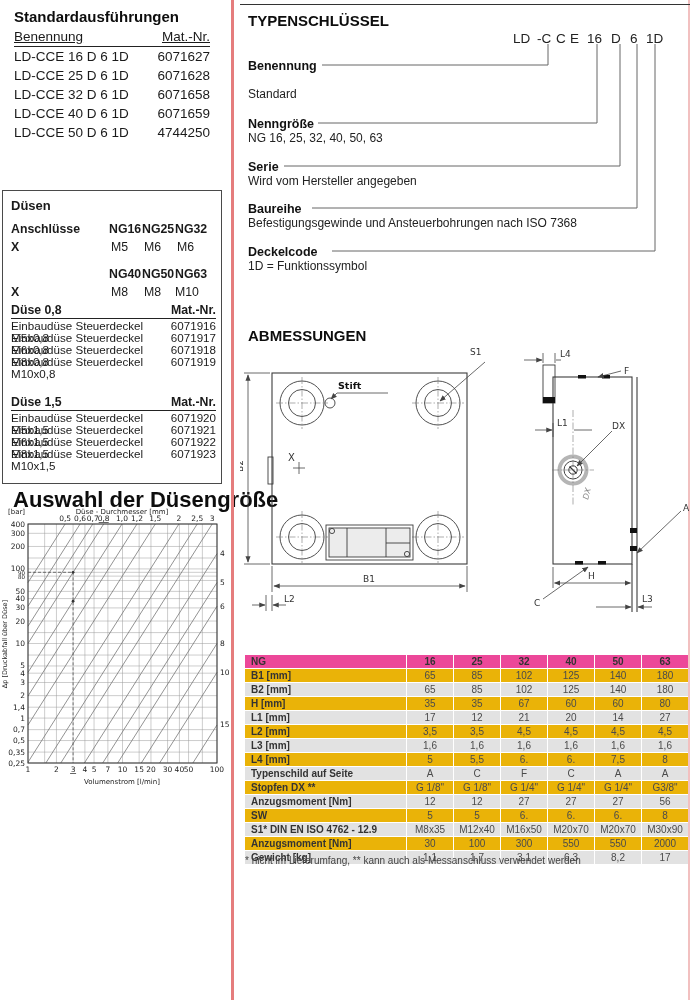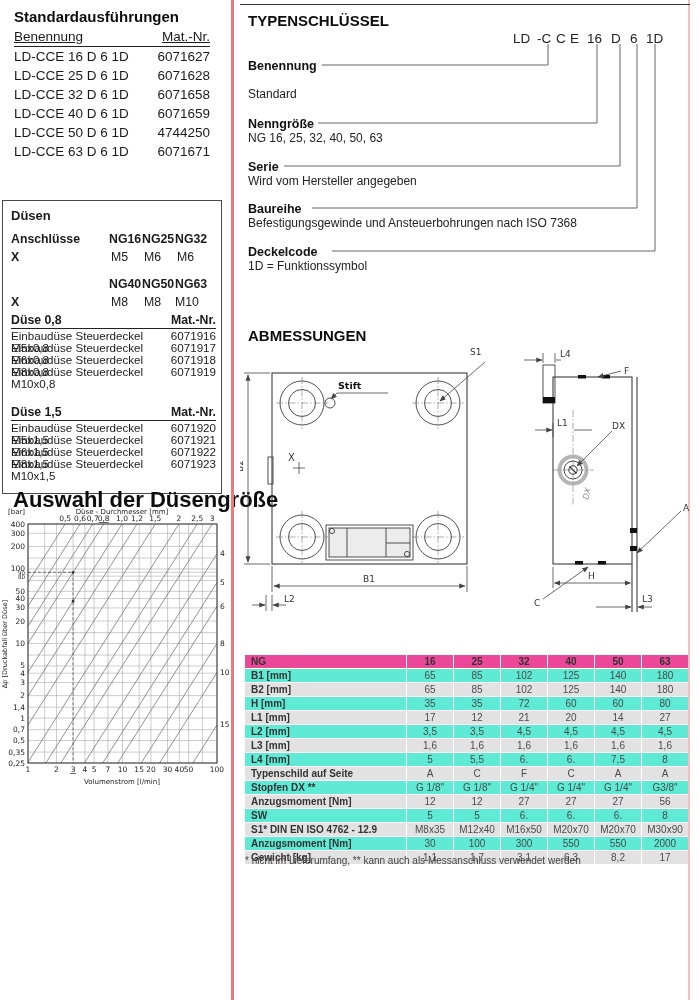--- a/index.html
+++ b/index.html
@@ -9,21 +9,21 @@
   .h1{font-size:15px;font-weight:bold;color:#0d0d0d;}
   .h1big{font-size:22px;font-weight:bold;color:#0d0d0d;}
 
   
   .std{position:absolute;left:14px;top:29px;width:196px;font-size:13.5px;}
   .std-head{display:flex;justify-content:space-between;border-bottom:1.4px solid #222;
             padding-bottom:2px;text-decoration:underline;}
   .std-row{display:flex;justify-content:space-between;height:19px;line-height:19px;}
 
   
-  .dbox{position:absolute;left:2px;top:200px;width:218px;height:292px;border:1.4px solid #4a4a4a;}
+  .dbox{position:absolute;left:2px;top:190px;width:218px;height:292px;border:1.4px solid #4a4a4a;}
   .b{font-weight:bold;}
   .small12{font-size:12.3px;}
   .duese-head{position:absolute;left:8px;right:5px;display:flex;justify-content:space-between;
               border-bottom:1.3px solid #222;font-weight:bold;font-size:12.3px;height:14px;line-height:13px;}
   .duese-row{position:absolute;left:8px;right:5px;display:flex;justify-content:space-between;
              font-size:11.6px;height:12px;line-height:12px;}
 
   
   .vline-red{position:absolute;left:231px;top:0;width:3px;height:1000px;}
   .vline-pink{position:absolute;left:688px;top:0;width:2px;height:1000px;}
@@ -34,21 +34,21 @@
 
   
   .dt{position:absolute;left:245px;top:655px;width:443px;font-size:10px;color:#3c3c3c;}
   .dt-row{display:grid;grid-template-columns:161px repeat(6,1fr);height:13px;line-height:13px;
           border-bottom:1px solid #fff;}
   .dt-row .lab{font-weight:bold;padding-left:6px;color:#333;white-space:nowrap;overflow:hidden;}
   .dt-row .val{text-align:center;border-left:1px solid #fff;color:#4b4b4b;}
   .dt-head{background:#ec4899;}
   .dt-head .val{font-weight:bold;color:#333;}
   .dt-dark{background:#e2e2e2;}
-  .dt-light{background:#5eead4;}
+  .dt-light{background:#eab308;}
   .footnote{position:absolute;left:245px;top:855px;font-size:10px;color:#444;}
   svg text{font-family:"DejaVu Sans",sans-serif;}
 </style>
 </head>
 <body>
 
 <div id="page">
 
   <div class="abs h1" style="left:14px;top:8px;">Standardausführungen</div>
 
@@ -70,24 +70,20 @@
           <span>LD-CCE 32 D 6 1D</span>
           <span>6071658</span>
         </div>
         <div class="std-row">
           <span>LD-CCE 40 D 6 1D</span>
           <span>6071659</span>
         </div>
         <div class="std-row">
           <span>LD-CCE 50 D 6 1D</span>
           <span>4744250</span>
-        </div>
-        <div class="std-row">
-          <span>LD-CCE 63 D 6 1D</span>
-          <span>6071671</span>
         </div>
       </div>
   </div>
 
   <div class="dbox">
     <div class="abs b" style="left:8px;top:7px;font-size:13px;">Düsen</div>
 
     <div class="abs b small12" style="left:8px;top:31px;">Anschlüsse</div>
     <div class="abs b small12" style="left:106px;top:31px;">NG16</div>
     <div class="abs b small12" style="left:139px;top:31px;text-align:right;">NG25</div>
@@ -459,21 +455,21 @@
         <div class="val">85</div>
         <div class="val">102</div>
         <div class="val">125</div>
         <div class="val">140</div>
         <div class="val">180</div>
       </div>
       <div class="dt-row dt-light">
         <div class="lab">H [mm]</div>
         <div class="val">35</div>
         <div class="val">35</div>
-        <div class="val">72</div>
+        <div class="val">67</div>
         <div class="val">60</div>
         <div class="val">60</div>
         <div class="val">80</div>
       </div>
       <div class="dt-row dt-dark">
         <div class="lab">L1 [mm]</div>
         <div class="val">17</div>
         <div class="val">12</div>
         <div class="val">21</div>
         <div class="val">20</div>

